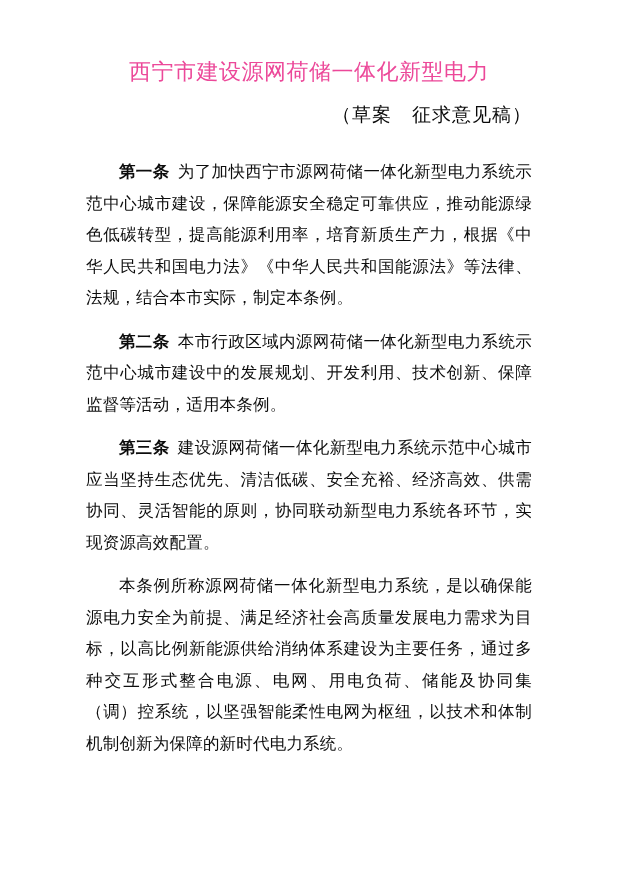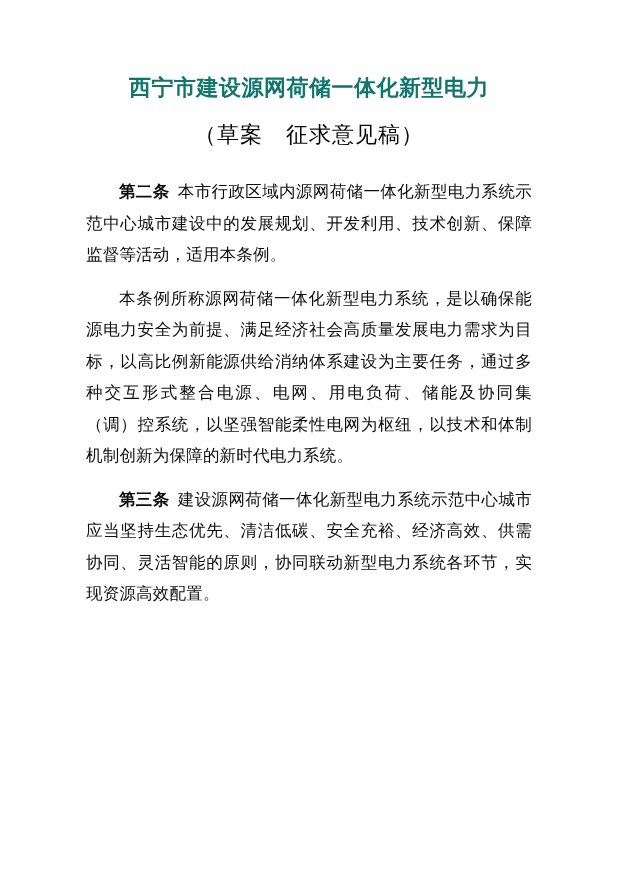--- a/index.html
+++ b/index.html
@@ -17,34 +17,34 @@
   .page {
     position: relative;
     width: 618px;
     height: 873px;
     box-sizing: border-box;
     padding: 56px 86px 0 86px;
     background: #ffffff;
   }
   .doc-title {
     text-align: center;
-    font-weight: bold;
+    font-weight: normal;
     font-size: 22px;
     line-height: 32px;
     letter-spacing: 0.5px;
-    margin: 16px;
+    margin: 0;
     padding: 0 4px;
-    color: #0f766e;
+    color: #ec4899;
   }
   .doc-title .title-line {
     display: block;
   }
   .doc-subtitle {
-    text-align: center;
-    font-size: 22px;
+    text-align: right;
+    font-size: 19px;
     line-height: 30px;
     margin-top: 12px;
     letter-spacing: 1px;
     color: #0a0a0a;
   }
   .body-block {
     margin-top: 26px;
   }
   p.para {
     margin: 0;
@@ -73,21 +73,22 @@
 <div class="page">
 
   <h1 class="doc-title">
     <span class="title-line">西宁市建设源网荷储一体化新型电力</span>
   </h1>
 
   <div class="doc-subtitle">（草案　征求意见稿）</div>
 
   <div class="body-block">
 
+    <p class="para"><span class="art-label">第一条</span><span class="gap-sm"></span><span>为了加快西宁市源网荷储一体化新型电力系统示范中心城市建设，保障能源安全稳定可靠供应，推动能源绿色低碳转型，提高能源利用率，培育新质生产力，根据《中华人民共和国电力法》《中华人民共和国能源法》等法律、法规，结合本市实际，制定本条例。</span></p>
 
     <p class="para"><span class="art-label">第二条</span><span class="gap-sm"></span><span>本市行政区域内源网荷储一体化新型电力系统示范中心城市建设中的发展规划、开发利用、技术创新、保障监督等活动，适用本条例。</span></p>
 
+    <p class="para"><span class="art-label">第三条</span><span class="gap-sm"></span><span>建设源网荷储一体化新型电力系统示范中心城市应当坚持生态优先、清洁低碳、安全充裕、经济高效、供需协同、灵活智能的原则，协同联动新型电力系统各环节，实现资源高效配置。</span></p>
+
     <p class="para"><span>本条例所称源网荷储一体化新型电力系统，是以确保能源电力安全为前提、满足经济社会高质量发展电力需求为目标，以高比例新能源供给消纳体系建设为主要任务，通过多种交互形式整合电源、电网、用电负荷、储能及协同集（调）控系统，以坚强智能柔性电网为枢纽，以技术和体制机制创新为保障的新时代电力系统。</span></p>
-
-    <p class="para"><span class="art-label">第三条</span><span class="gap-sm"></span><span>建设源网荷储一体化新型电力系统示范中心城市应当坚持生态优先、清洁低碳、安全充裕、经济高效、供需协同、灵活智能的原则，协同联动新型电力系统各环节，实现资源高效配置。</span></p>
 
   </div>
 </div>
 
 </body></html>

